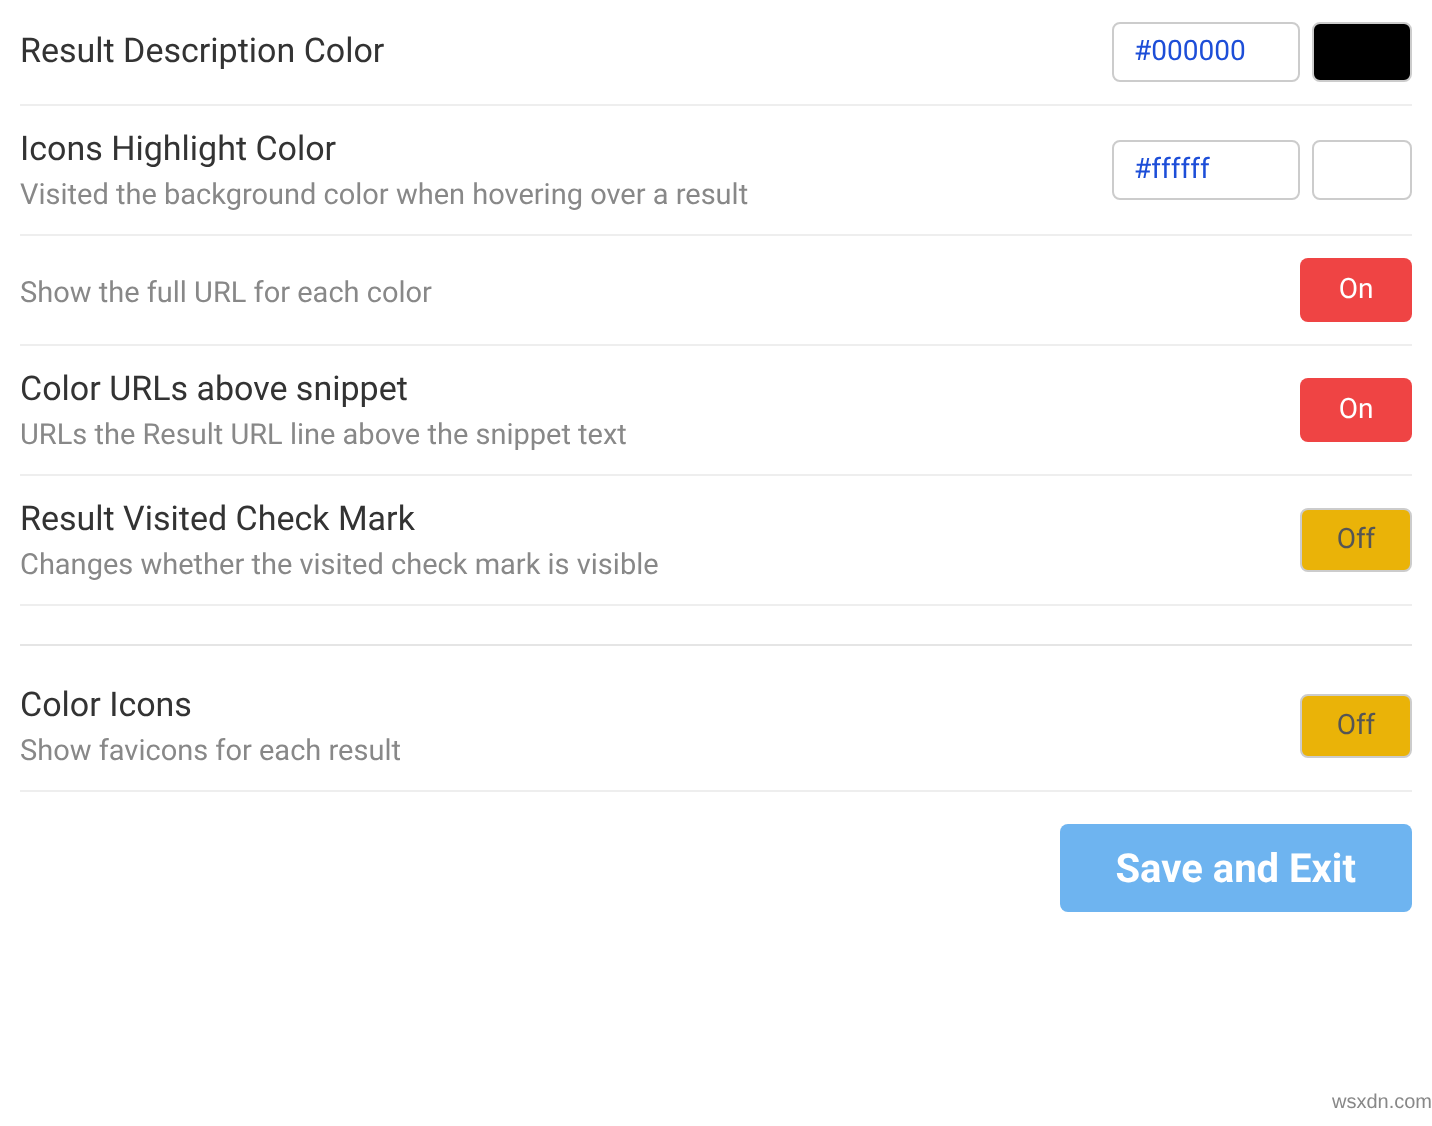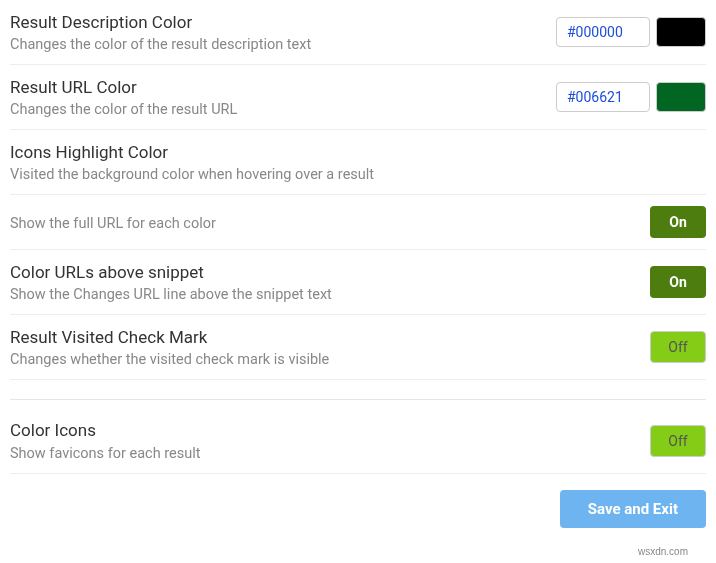--- a/index.html
+++ b/index.html
@@ -40,103 +40,96 @@
       min-width: 56px;
       padding: 7px 14px;
       border-radius: 4px;
       font-size: 14px;
       text-align: center;
       cursor: pointer;
       border: 1px solid transparent;
       font-family: inherit;
     }
     .toggle-on {
-      background: #4d7c0f;
+      background: #ef4444;
       color: #fff;
-      font-weight: 700;
+      font-weight: 400;
       margin-left: 44px;
     }
     .toggle-off {
-      background: #84cc16;
+      background: #eab308;
       border: 1px solid #ccc;
       color: #555;
     }
     .group-divider { height: 20px; border-bottom: 1px solid #e5e5e5; margin-bottom: 8px; }
     .footer {
       display: flex;
       justify-content: flex-end;
       padding: 16px 0 10px 0;
     }
     .save-btn {
       background: #6eb4f0;
       color: #fff;
       font-weight: 700;
       padding: 10px 28px;
       border: none;
       border-radius: 4px;
-      font-size: 15px;
+      font-size: 20px;
       cursor: pointer;
       font-family: inherit;
     }
     .watermark {
       position: absolute;
-      right: 28px;
+      right: 0;
       top: 546px;
       font-size: 10px;
       color: #888;
       font-family: Arial, sans-serif;
     }
   </style>
 </head>
 <body>
 
 <div class="container">
 
   <div class="row">
     <div class="left">
       <div class="title">Result Description Color</div>
-      <div class="hint">Changes the color of the result description text</div>
     </div>
     <div class="right">
       <input class="color-input" value="#000000" style="">
       <div class="swatch" style="background:#000000"></div>
     </div>
   </div>
 
-  <div class="row">
-    <div class="left">
-      <div class="title">Result URL Color</div>
-      <div class="hint">Changes the color of the result URL</div>
-    </div>
-    <div class="right">
-      <input class="color-input" value="#006621" style="">
-      <div class="swatch" style="background: rgb(0, 102, 33);"></div>
-    </div>
-  </div>
 
   <div class="row">
     <div class="left">
       <div class="title">Icons Highlight Color</div>
       <div class="hint">Visited the background color when hovering over a result</div>
+    </div>
+    <div class="right">
+      <input class="color-input" value="#ffffff" style="">
+      <div class="swatch" style="background: rgb(255, 255, 255);"></div>
     </div>
   </div>
 
   <div class="row">
     <div class="left">
       <div class="hint">Show the full URL for each color</div>
     </div>
     <div class="right">
       <button class="toggle toggle-on">On</button>
     </div>
   </div>
 
   <div class="row">
     <div class="left">
       <div class="title">Color URLs above snippet</div>
-      <div class="hint">Show the Changes URL line above the snippet text</div>
+      <div class="hint">URLs the Result URL line above the snippet text</div>
     </div>
     <div class="right">
       <button class="toggle toggle-on">On</button>
     </div>
   </div>
 
   <div class="row">
     <div class="left">
       <div class="title">Result Visited Check Mark</div>
       <div class="hint">Changes whether the visited check mark is visible</div>

